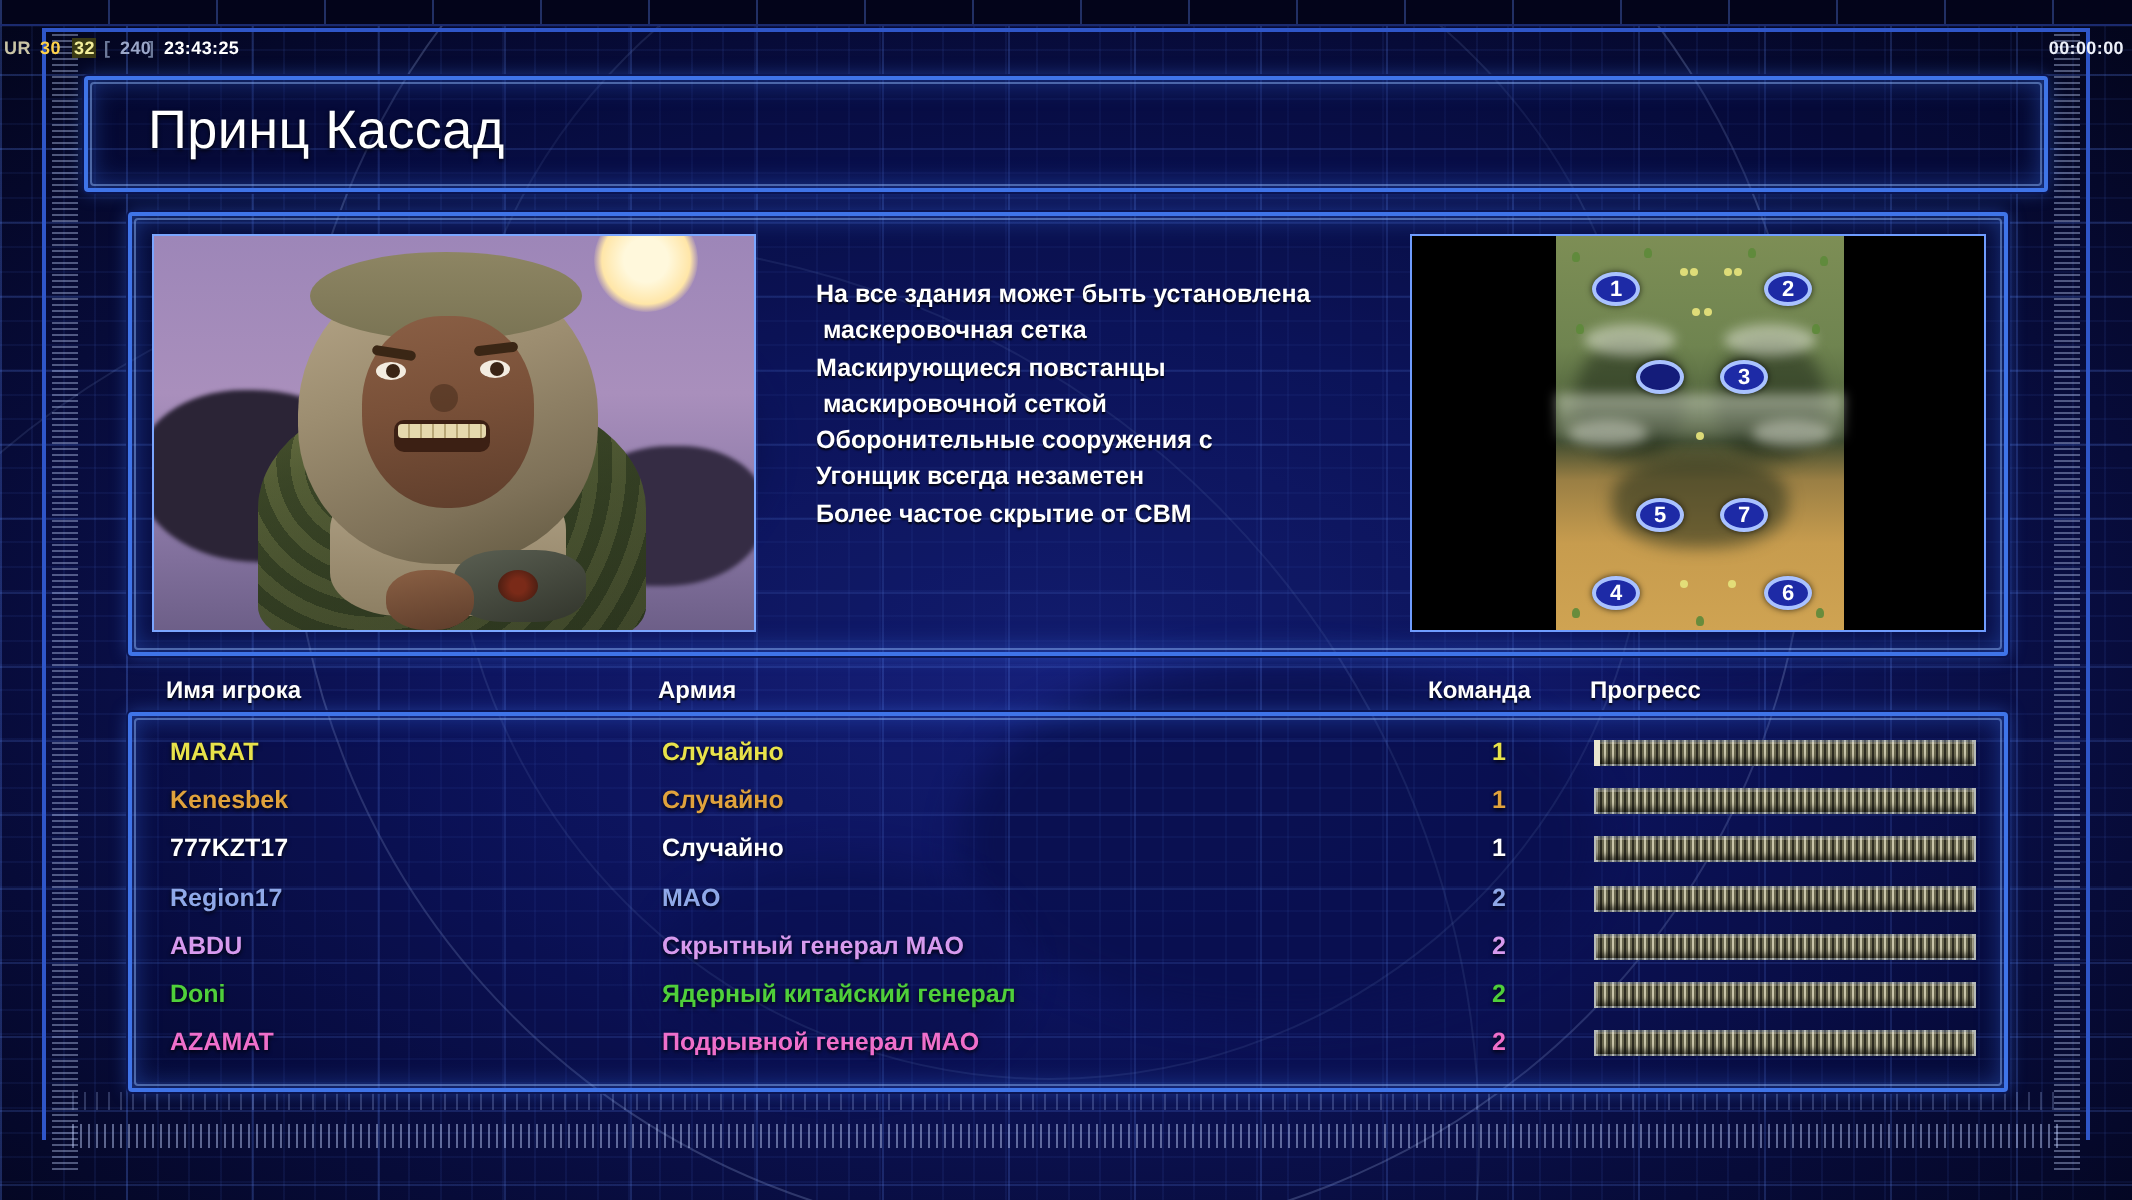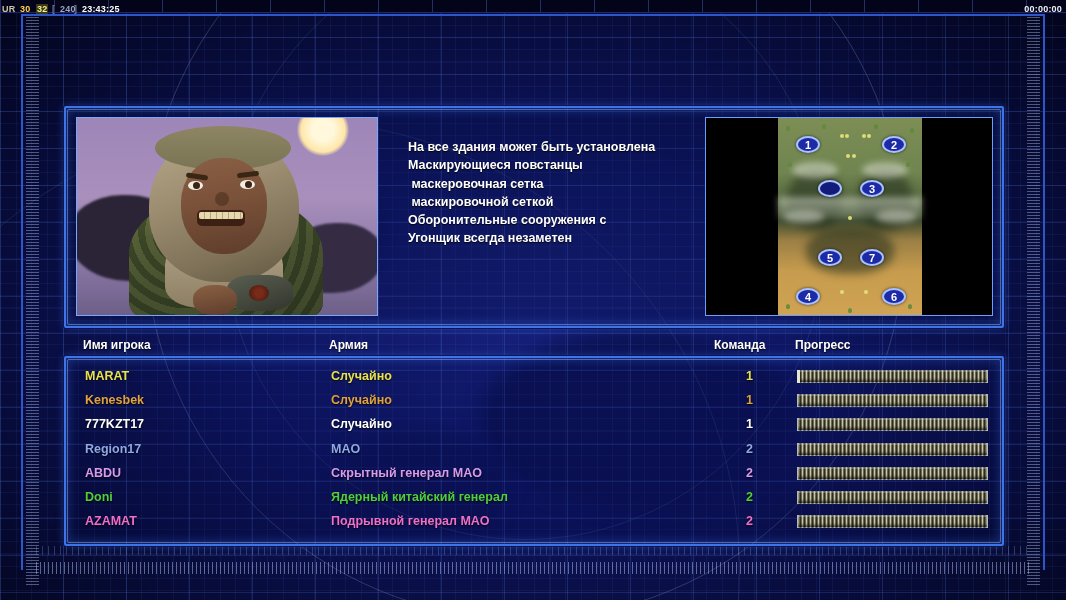--- a/index.html
+++ b/index.html
@@ -33,21 +33,21 @@
 
   
   .ruler-v { position:absolute; top:14px; bottom:14px; width:13px;
     background-image: repeating-linear-gradient(to bottom, rgba(185,200,240,.75) 0 1px, transparent 1px 3px);
     opacity:.55; }
   .frame-line { position:absolute; background:#2f56c8; }
 
   
   .topbar { position:absolute; left:0; top:0; width:1066px; height:13px;
             background:#03041a; border-bottom:1px solid #1b2a6e; z-index:40; }
-  .topbar .tcell { position:absolute; top:4px; font:bold 9px "Liberation Sans", sans-serif; letter-spacing:.2px;text-align:center; }
+  .topbar .tcell { position:absolute; top:19px; font:bold 9px "Liberation Sans", sans-serif; letter-spacing:.2px;text-align:center; }
   .tb-ur    { left:2px;  color:#c9c4a6; }
   .tb-n1    { left:20px; color:#ffd24a; }
   .tb-n2    { left:36px; color:#f2ee9a; background:#3a3a14; padding:0 1px; }
   .tb-br    { left:52px; color:#6d7a9a; }
   .tb-n3    { left:60px; color:#9aa6c8; }
   .tb-br2   { left:74px; color:#6d7a9a; }
   .tb-clock { left:82px; color:#ffffff; }
   .tb-right { right:4px; color:#eceff8; }
   .topbar .tgrid { position:absolute; inset:0;
      background-image: repeating-linear-gradient(to right, rgba(70,100,190,.45) 0 1px, transparent 1px 54px);}
@@ -201,20 +201,23 @@
     <span class="tcell tb-ur">UR</span>
     <span class="tcell tb-n1">30</span>
     <span class="tcell tb-n2">32</span>
     <span class="tcell tb-br">[</span>
     <span class="tcell tb-n3">240</span>
     <span class="tcell tb-br2">]</span>
     <span class="tcell tb-clock">23:43:25</span>
     <span class="tcell tb-right">00:00:00</span>
   </div>
 
+  <div class="panel" id="title-panel">
+    <div id="title-text">Принц Кассад</div>
+  </div>
 
   <div class="panel" id="info-panel">
 
     <div id="portrait">
       <div class="pt-sky"></div>
       <div class="pt-sun"></div>
       <div class="pt-bush"></div>
       <div class="pt-bush2"></div>
       <div class="pt-body"></div>
       <div class="pt-scarf"></div>
@@ -232,25 +235,26 @@
       <div class="pt-nose"></div>
       <div class="pt-mouth">
           <div class="pt-teeth"></div>
         </div>
       <div class="pt-gun"></div>
       <div class="pt-hand"></div>
     </div>
 
     <div id="desc">
         <div class="line">На все здания может быть установлена</div>
+        <div class="line"> маскеровочная сетка</div>
         <div class="line">Маскирующиеся повстанцы</div>
-        <div class="line"> маскеровочная сетка</div>
         <div class="line"> маскировочной сеткой</div>
         <div class="line">Оборонительные сооружения с</div>
         <div class="line">Угонщик всегда незаметен</div>
+        <div class="line">Более частое скрытие от СВМ</div>
       </div>
 
     <div id="map-box">
       <div id="map-img">
         <div class="dark" style="left:10px;top:52px;width:54px;height:60px;"></div>
         <div class="dark" style="left:80px;top:52px;width:54px;height:60px;"></div>
         <div class="dark" style="left:28px;top:110px;width:88px;height:46px;"></div>
         <div class="blotch" style="left:14px;top:44px;width:46px;height:16px;"></div>
         <div class="blotch" style="left:84px;top:44px;width:46px;height:16px;"></div>
         <div class="blotch" style="left:6px;top:92px;width:40px;height:13px;"></div>

